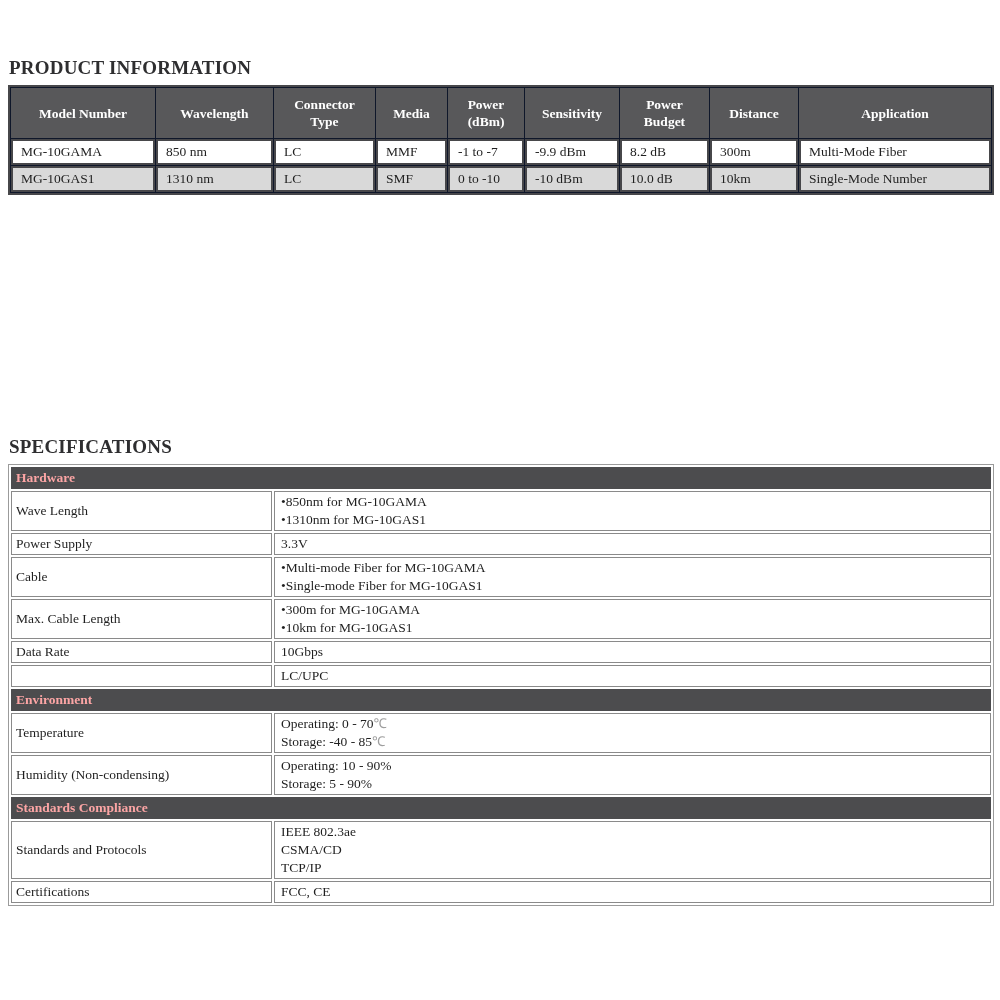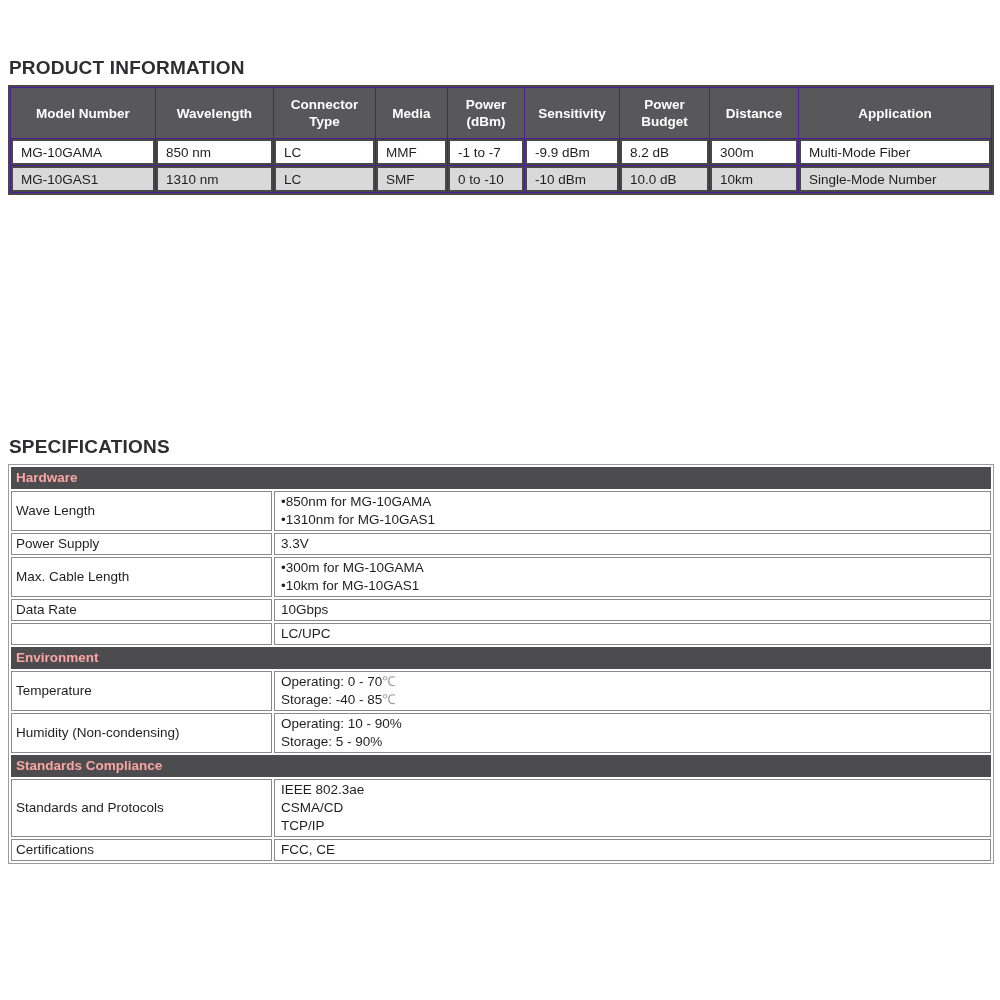--- a/index.html
+++ b/index.html
@@ -9,35 +9,36 @@
     color: #1f1f1f;
     width: 1000px;
     height: 1000px;
     overflow: hidden;
   }
   .page {
     width: 1000px;
     height: 868px;
     padding: 57px 6px 8px 8px;
     background: #ffffff;
+    font-family: Liberation Serif, serif;
   }
   .section-title {
     font-size: 19px;
     font-weight: bold;
     color: #2e2e30;
     letter-spacing: 0.2px;
     margin: 0 0 6px 1px;
   }
   
   table.ptable {
     width: 986px;
     table-layout: fixed;
     border-collapse: separate;
     border-spacing: 1px;
-    background: #4c1d95;
+    background: #0f172a;
     border: 2px solid #47474a;
     font-size: 13.5px;
   }
   table.ptable th {
     background: #58585a;
     color: #ffffff;
     font-weight: bold;
     text-align: center;
     vertical-align: middle;
     height: 50px;
@@ -163,20 +164,27 @@
             <div>•850nm for MG-10GAMA</div>
             <div>•1310nm for MG-10GAS1</div>
           </td>
         </tr>
 
         <tr class="r1">
           <td class="lbl">Power Supply</td>
           <td class="val">3.3V</td>
         </tr>
 
+        <tr class="r2">
+          <td class="lbl">Cable</td>
+          <td class="val">
+            <div>•Multi-mode Fiber for MG-10GAMA</div>
+            <div>•Single-mode Fiber for MG-10GAS1</div>
+          </td>
+        </tr>
 
 
         <tr class="r2">
           <td class="lbl">Max. Cable Length</td>
           <td class="val">
             <div>•300m for MG-10GAMA</div>
             <div>•10km for MG-10GAS1</div>
           </td>
         </tr>
 

